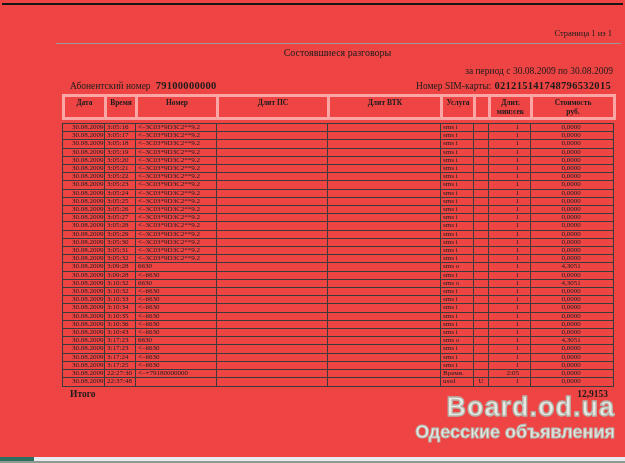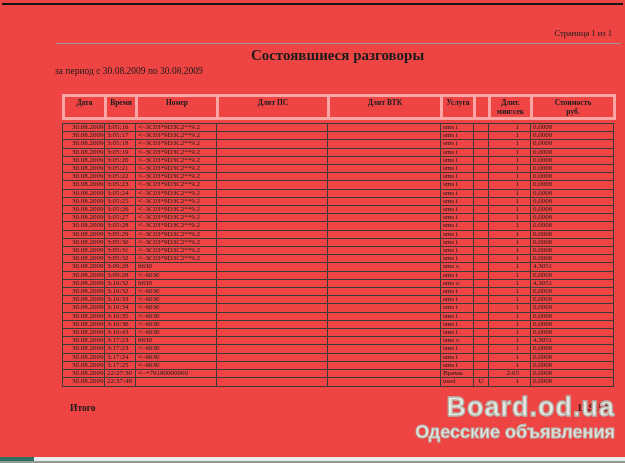--- a/index.html
+++ b/index.html
@@ -6,22 +6,22 @@
   html, body { background: #888; }
   .screen {
     position: relative; width: 625px; height: 463px;
     background: #ef4444; overflow: hidden;
     font-family: "Liberation Serif", "DejaVu Serif", serif;
     color: #1c1c1c;
   }
   .topline { position: absolute; top: 3px; left: 2px; right: 2px; height: 2px; background: #161616; }
   .page-label { position: absolute; top: 28px; right: 13px; font-size: 8.5px; }
   .header-rule { position: absolute; top: 43px; left: 56px; right: 4px; height: 1px; background: #9a9a9a; }
-  .title { position: absolute; top: 47px; left: 62px; width: 551px; text-align: center; font-size: 15px; font-weight: bold; }
-  .subtitle { position: absolute; top: 66px; left: 55px; width: 551px; text-align: left; font-size: 9.5px; }
+  .title { position: absolute; top: 47px; left: 62px; width: 551px; text-align: center; font-size: 10px; font-weight: normal; }
+  .subtitle { position: absolute; top: 66px; left: 62px; width: 551px; text-align: right; font-size: 9.5px; }
   .acct-line {
     position: absolute; top: 80px; left: 62px; width: 551px;
     display: flex; justify-content: space-between; align-items: baseline;
     font-size: 9.5px; padding: 0 2px 0 8px;
   }
   .acct-line b { font-size: 10.5px; letter-spacing: 0.3px; }
   .acct-left .num { margin-left: 5px; }
   .acct-right .num { margin-left: 3px; }
 
   table { border-collapse: collapse; table-layout: fixed; }
@@ -32,24 +32,24 @@
     padding: 1px 0 0 0; height: 22px; white-space: pre-line; overflow: hidden;
   }
   .data-table { position: absolute; top: 123px; left: 62px; width: 551px; }
   .data-table td {
     border: 1px solid #3a3a3a; font-size: 7px; line-height: 7.2px; height: 7.2px;
     padding: 0 2px; white-space: nowrap; overflow: hidden; vertical-align: middle;
   }
   .data-table td.c0 { padding-left: 9px; }
   .data-table td.c6 { text-align: center; padding: 0; }
   .data-table td.c7 { text-align: right; padding-right: 11px; }
-  .data-table td.c8 { text-align: left; padding-right: 4px; }
+  .data-table td.c8 { text-align: center; padding-right: 4px; }
 
   .total-line {
-    position: absolute; top: 403px; left: 62px; width: 551px;
+    position: absolute; top: 389px; left: 62px; width: 551px;
     display: flex; justify-content: space-between;
     font-weight: bold; font-size: 9.5px; padding: 0 5px 0 8px;
   }
 
   .watermark {
     position: absolute; right: 10px; bottom: 22px; text-align: right;
     font-family: Liberation Sans, sans-serif; font-weight: bold;
     line-height: 1.0;
   }
   .wm1 {
@@ -72,20 +72,28 @@
 <div class="screen">
 
   <div class="topline"></div>
 
   <div class="page-label">Страница 1 из 1</div>
   <div class="header-rule"></div>
 
   <div class="title">Состоявшиеся разговоры</div>
   <div class="subtitle">за период с 30.08.2009 по 30.08.2009</div>
 
+  <div class="acct-line">
+    <span class="acct-left">
+      <span>Абонентский номер</span><b class="num">79100000000</b>
+    </span>
+    <span class="acct-right">
+      <span>Номер SIM-карты:</span><b class="num">021215141748796532015</b>
+    </span>
+  </div>
 
   <table class="header-table">
     <colgroup>
       <col style="width:42px">
         <col style="width:31px">
         <col style="width:81px">
       <col style="width:111px">
         <col style="width:113px">
         <col style="width:33px">
       <col style="width:15px">

